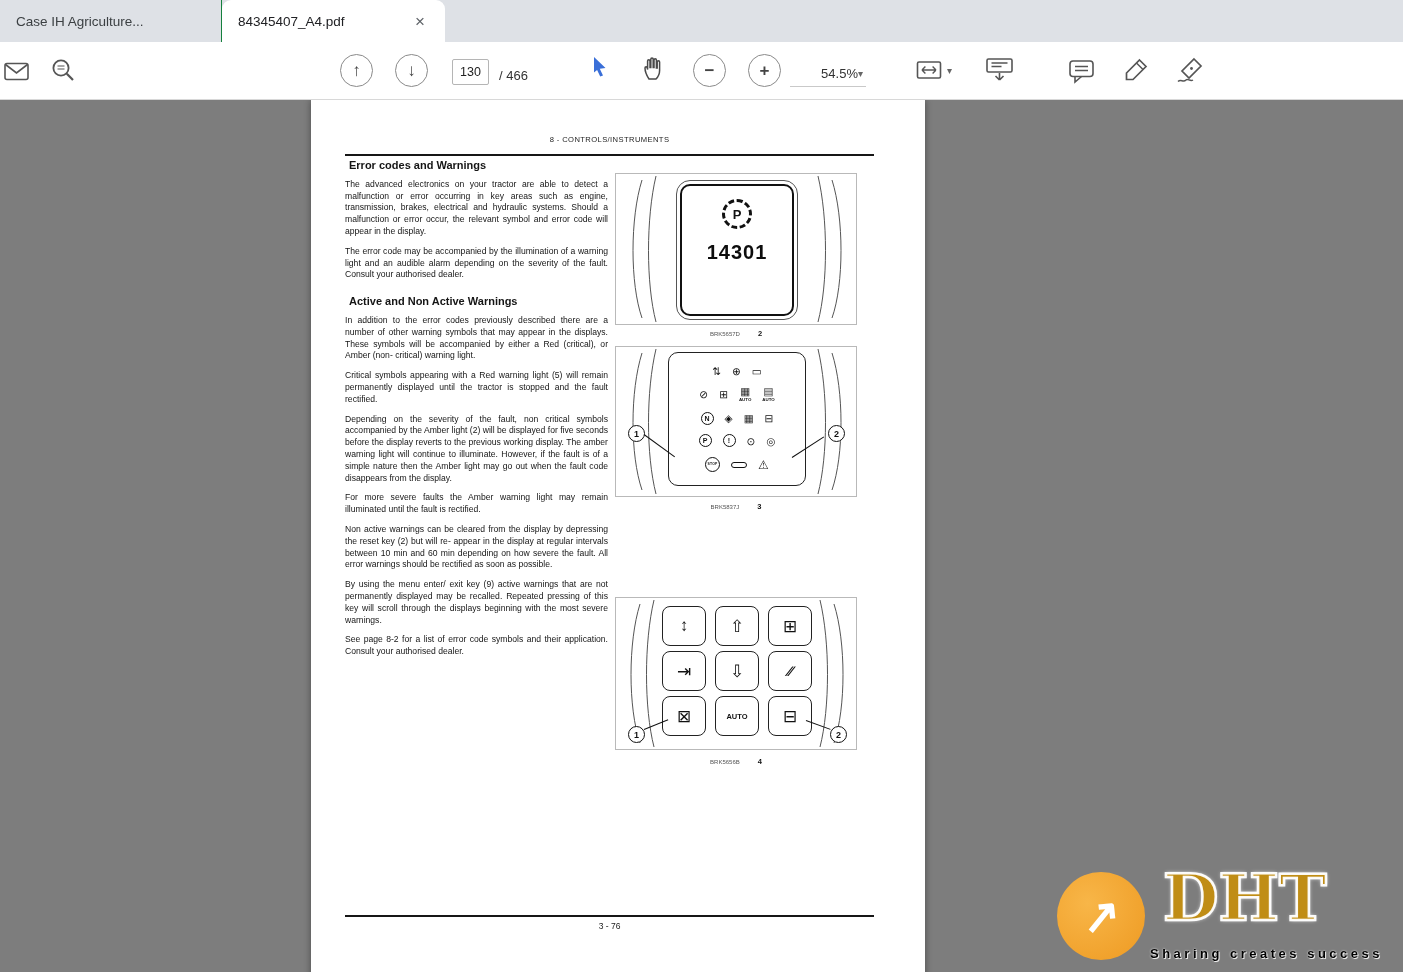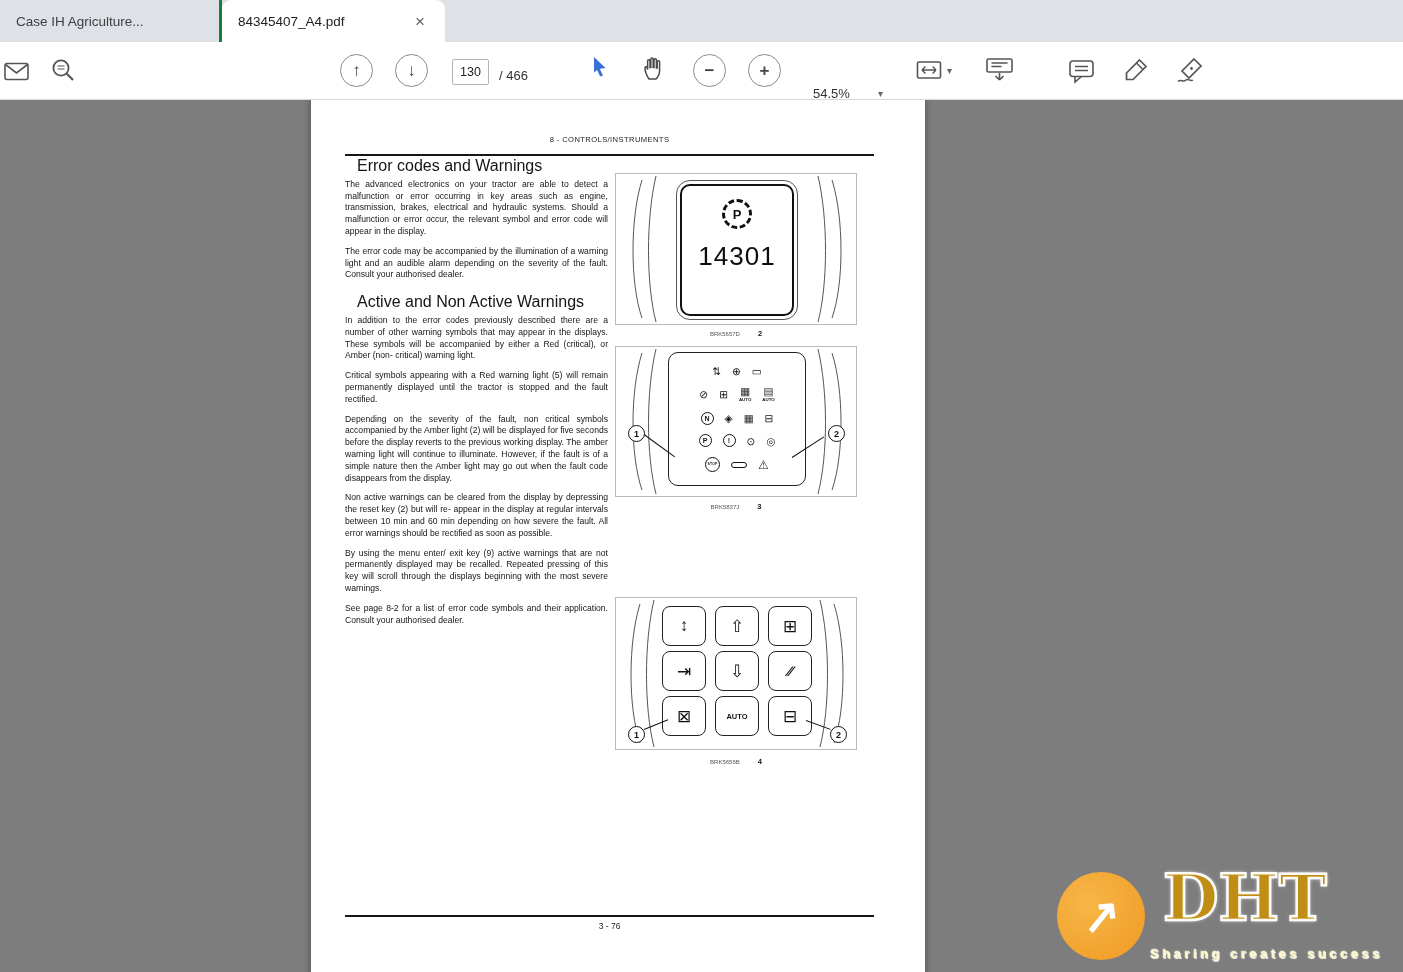--- a/index.html
+++ b/index.html
@@ -4,21 +4,21 @@
 <style>
   * { box-sizing: border-box; margin: 0; padding: 0; }
   html,body { width:1403px; height:972px; overflow:hidden; background:#dee1e6;
               font-family:"Liberation Sans", sans-serif; }
   .app { width:1403px; height:972px; position:relative; }
 
   
   .tabbar { height:42px; background:#dee1e6; display:flex; align-items:stretch; }
   .tab { width:222px; display:flex; align-items:center; padding:0 16px; font-size:13.5px;
          color:#3c4043; position:relative; white-space:nowrap; overflow:hidden; }
-  .tab.inactive { border-right:3px solid #15803d; }
+  .tab.inactive { border-right:1px solid #15803d; }
   .tab.active { background:#ffffff; border-radius:9px 9px 0 0; color:#202124; width:223px; }
   .tab-title { overflow:hidden; text-overflow:ellipsis; }
   .tab-close { margin-left:auto; font-size:17px; color:#5f6368; line-height:1; padding:2px 4px;
                border-radius:50%; }
 
   
   .toolbar { height:58px; background:#ffffff; border-bottom:1px solid #d8d8d8; position:relative; }
   .ti { position:absolute; display:flex; align-items:center; justify-content:center; color:#555; }
   .circle-btn { width:33px; height:33px; border:1.6px solid #8a8a8a; border-radius:50%;
                 display:flex; align-items:center; justify-content:center;
@@ -29,22 +29,22 @@
   .t-next { left:395px; top:12px; }
   .t-pageinput { left:452px; top:17px; }
   .t-pageinput input { width:37px; height:26px; border:1px solid #b5b5b5; border-radius:2px;
                        text-align:center; font-size:12.5px; color:#222; outline:none;
                        font-family:"Liberation Sans",sans-serif; }
   .t-pagetotal { left:499px; top:26px; font-size:13px; color:#333; }
   .t-cursor { left:589px; top:14px; }
   .t-hand { left:643px; top:14px; }
   .t-zoomout { left:693px; top:12px; }
   .t-zoomin { left:748px; top:12px; }
-  .t-zoomsel { left:810px; top:19px; width:76px; height:26px; border-bottom:1px solid #c9c9c9;
-               justify-content:space-between; padding:0 3px; font-size:13px; color:#333;margin-top:20px; }
+  .t-zoomsel { left:790px; top:19px; width:76px; height:26px; border-bottom:1px solid #c9c9c9;
+               justify-content:flex-end; padding:0 3px; font-size:13px; color:#333; }
   .caret { font-size:10px; color:#666; }
   .t-fit { left:916px; top:18px; gap:4px; }
   .t-present { left:985px; top:15px; }
   .t-comment { left:1068px; top:17px; }
   .t-highlight { left:1122px; top:15px; }
   .t-signature { left:1175px; top:15px; }
 
   
   .viewer { position:relative; height:872px; background:#7d7d7d; overflow:hidden; }
   .page { position:absolute; left:311px; top:0; width:614px; height:880px; background:#fff;
@@ -53,21 +53,21 @@
   .doc-header { position:absolute; top:35px; left:34px; width:529px; text-align:center;
                 font-size:7.6px; letter-spacing:.4px; color:#222; }
   .rule { position:absolute; left:34px; width:529px; height:1.6px; background:#161616; }
   .rule-top { top:54px; }
   .rule-bottom { top:815px; }
   .doc-footer { position:absolute; top:821px; left:34px; width:529px; text-align:center;
                 font-size:8.5px; color:#222; }
 
   .textcol { position:absolute; left:34px; top:60px; width:263px; font-size:8.6px;
              line-height:11.8px; text-align:justify; color:#151515; }
-  .textcol h3 { font-size:16px; font-weight:normal; margin:0 12px 7px; text-align:left; }
+  .textcol h3 { font-size:11px; font-weight:bold; margin:0 4px 7px; text-align:left; }
   .textcol h3.second { margin-top:15px; }
   .textcol p { margin:0 0 8px; }
   .textcol p.note { font-style:italic; }
 
   
   .fig { position:absolute; left:304px; width:242px; border:1px solid #b9b9b9; background:#fff; }
   .fig2 { top:73px; height:152px; }
   .fig3 { top:246px; height:151px; }
   .fig4 { top:497px; height:153px; }
   .figcap { position:absolute; left:304px; width:242px; display:flex; justify-content:center;
@@ -79,21 +79,21 @@
   .arcs { position:absolute; left:0; top:0; }
 
   
   .display-outer { position:absolute; left:60px; top:6px; width:122px; height:140px;
                    border:1.5px solid #555; border-radius:14px; padding:3px; }
   .display-inner { width:100%; height:100%; border:2.5px solid #111; border-radius:10px;
                    display:flex; flex-direction:column; align-items:center; }
   .gear { width:30px; height:30px; border:3px dashed #111; border-radius:50%; margin:13px auto 4px;
           display:flex; align-items:center; justify-content:center;
           font-size:13px; font-weight:bold; color:#111; }
-  .err-code { font-size:26px; font-weight:normal; letter-spacing:1px; color:#0d0d0d; margin-top:8px; }
+  .err-code { font-size:20px; font-weight:bold; letter-spacing:1px; color:#0d0d0d; margin-top:8px; }
 
   
   .f3panel { position:absolute; left:52px; top:5px; width:138px; height:134px;
              border:1.6px solid #222; border-radius:10px; display:flex; flex-direction:column;
              justify-content:space-evenly; padding:3px 6px; }
   .f3row { display:flex; justify-content:center; align-items:center; gap:11px;
            font-size:10.5px; color:#111; line-height:1; }
   .f3row .g { display:inline-block; }
   .ring { width:13px; height:13px; border:1.1px solid #111; border-radius:50%; display:flex;
           align-items:center; justify-content:center; font-size:7px; font-weight:bold; }
@@ -122,21 +122,21 @@
   
   .wm-circle { position:absolute; left:1057px; top:772px; width:88px; height:88px; border-radius:50%;
                background:radial-gradient(circle at 35% 35%, #f8b648, #ee9a22);
                display:flex; align-items:center; justify-content:center; z-index:5; }
   .wm-arrow { color:#fff; font-size:46px; font-weight:bold; transform:rotate(-6deg); }
   .wm-title { position:absolute; left:1163px; top:760px; font-family:"DejaVu Serif", serif;
               font-weight:bold; font-size:64px; color:#c08d15; z-index:5;
               -webkit-text-stroke:2.5px rgba(255,255,255,.95);
               text-shadow:0 0 2px #fff, 0 0 4px #fff; }
   .wm-sub { position:absolute; left:1150px; top:846px; font-size:13px; font-weight:bold;
-            letter-spacing:3.5px; color:#fef9c3; white-space:nowrap; z-index:5;
+            letter-spacing:3.5px; color:#000000; white-space:nowrap; z-index:5;
             text-shadow:0 0 2px #fff, 1px 1px 0 rgba(255,255,255,.8); }
 
   svg { display:block; }
 </style>
 </head>
 <body>
 
 <div class="app">
 
   <div class="tabbar">
@@ -269,20 +269,21 @@
 
       <div class="textcol">
         <h3>Error codes and Warnings</h3>
         <p>The advanced electronics on your tractor are able to detect a malfunction or error occurring in key areas such as engine, transmission, brakes, electrical and hydraulic systems. Should a malfunction or error occur, the relevant symbol and error code will appear in the display.</p>
         <p>The error code may be accompanied by the illumination of a warning light and an audible alarm depending on the severity of the fault. Consult your authorised dealer.</p>
 
         <h3 class="second">Active and Non Active Warnings</h3>
         <p>In addition to the error codes previously described there are a number of other warning symbols that may appear in the displays. These symbols will be accompanied by either a Red (critical), or Amber (non- critical) warning light.</p>
         <p>Critical symbols appearing with a Red warning light (5) will remain permanently displayed until the tractor is stopped and the fault rectified.</p>
         <p>Depending on the severity of the fault, non critical symbols accompanied by the Amber light (2) will be displayed for five seconds before the display reverts to the previous working display. The amber warning light will continue to illuminate. However, if the fault is of a simple nature then the Amber light may go out when the fault code disappears from the display.</p>
+        <p>For more severe faults the Amber warning light may remain illuminated until the fault is rectified.</p>
         <p>Non active warnings can be cleared from the display by depressing the reset key (2) but will re- appear in the display at regular intervals between 10 min and 60 min depending on how severe the fault. All error warnings should be rectified as soon as possible.</p>
         <p>By using the menu enter/ exit key (9) active warnings that are not permanently displayed may be recalled. Repeated pressing of this key will scroll through the displays beginning with the most severe warnings.</p>
         <p>See page 8-2 for a list of error code symbols and their application. Consult your authorised dealer.</p>
       </div>
 
       <div class="fig fig2">
         <svg class="arcs" width="242" height="150" viewBox="0 0 242 150">
           <path d="M26,6 C14,44 14,110 26,144 M40,2 C30,44 30,110 40,148 M216,6 C228,44 228,110 216,144 M202,2 C212,44 212,110 202,148" fill="none" stroke="#555" stroke-width="1"></path>
         </svg>
         <div class="display-outer">

